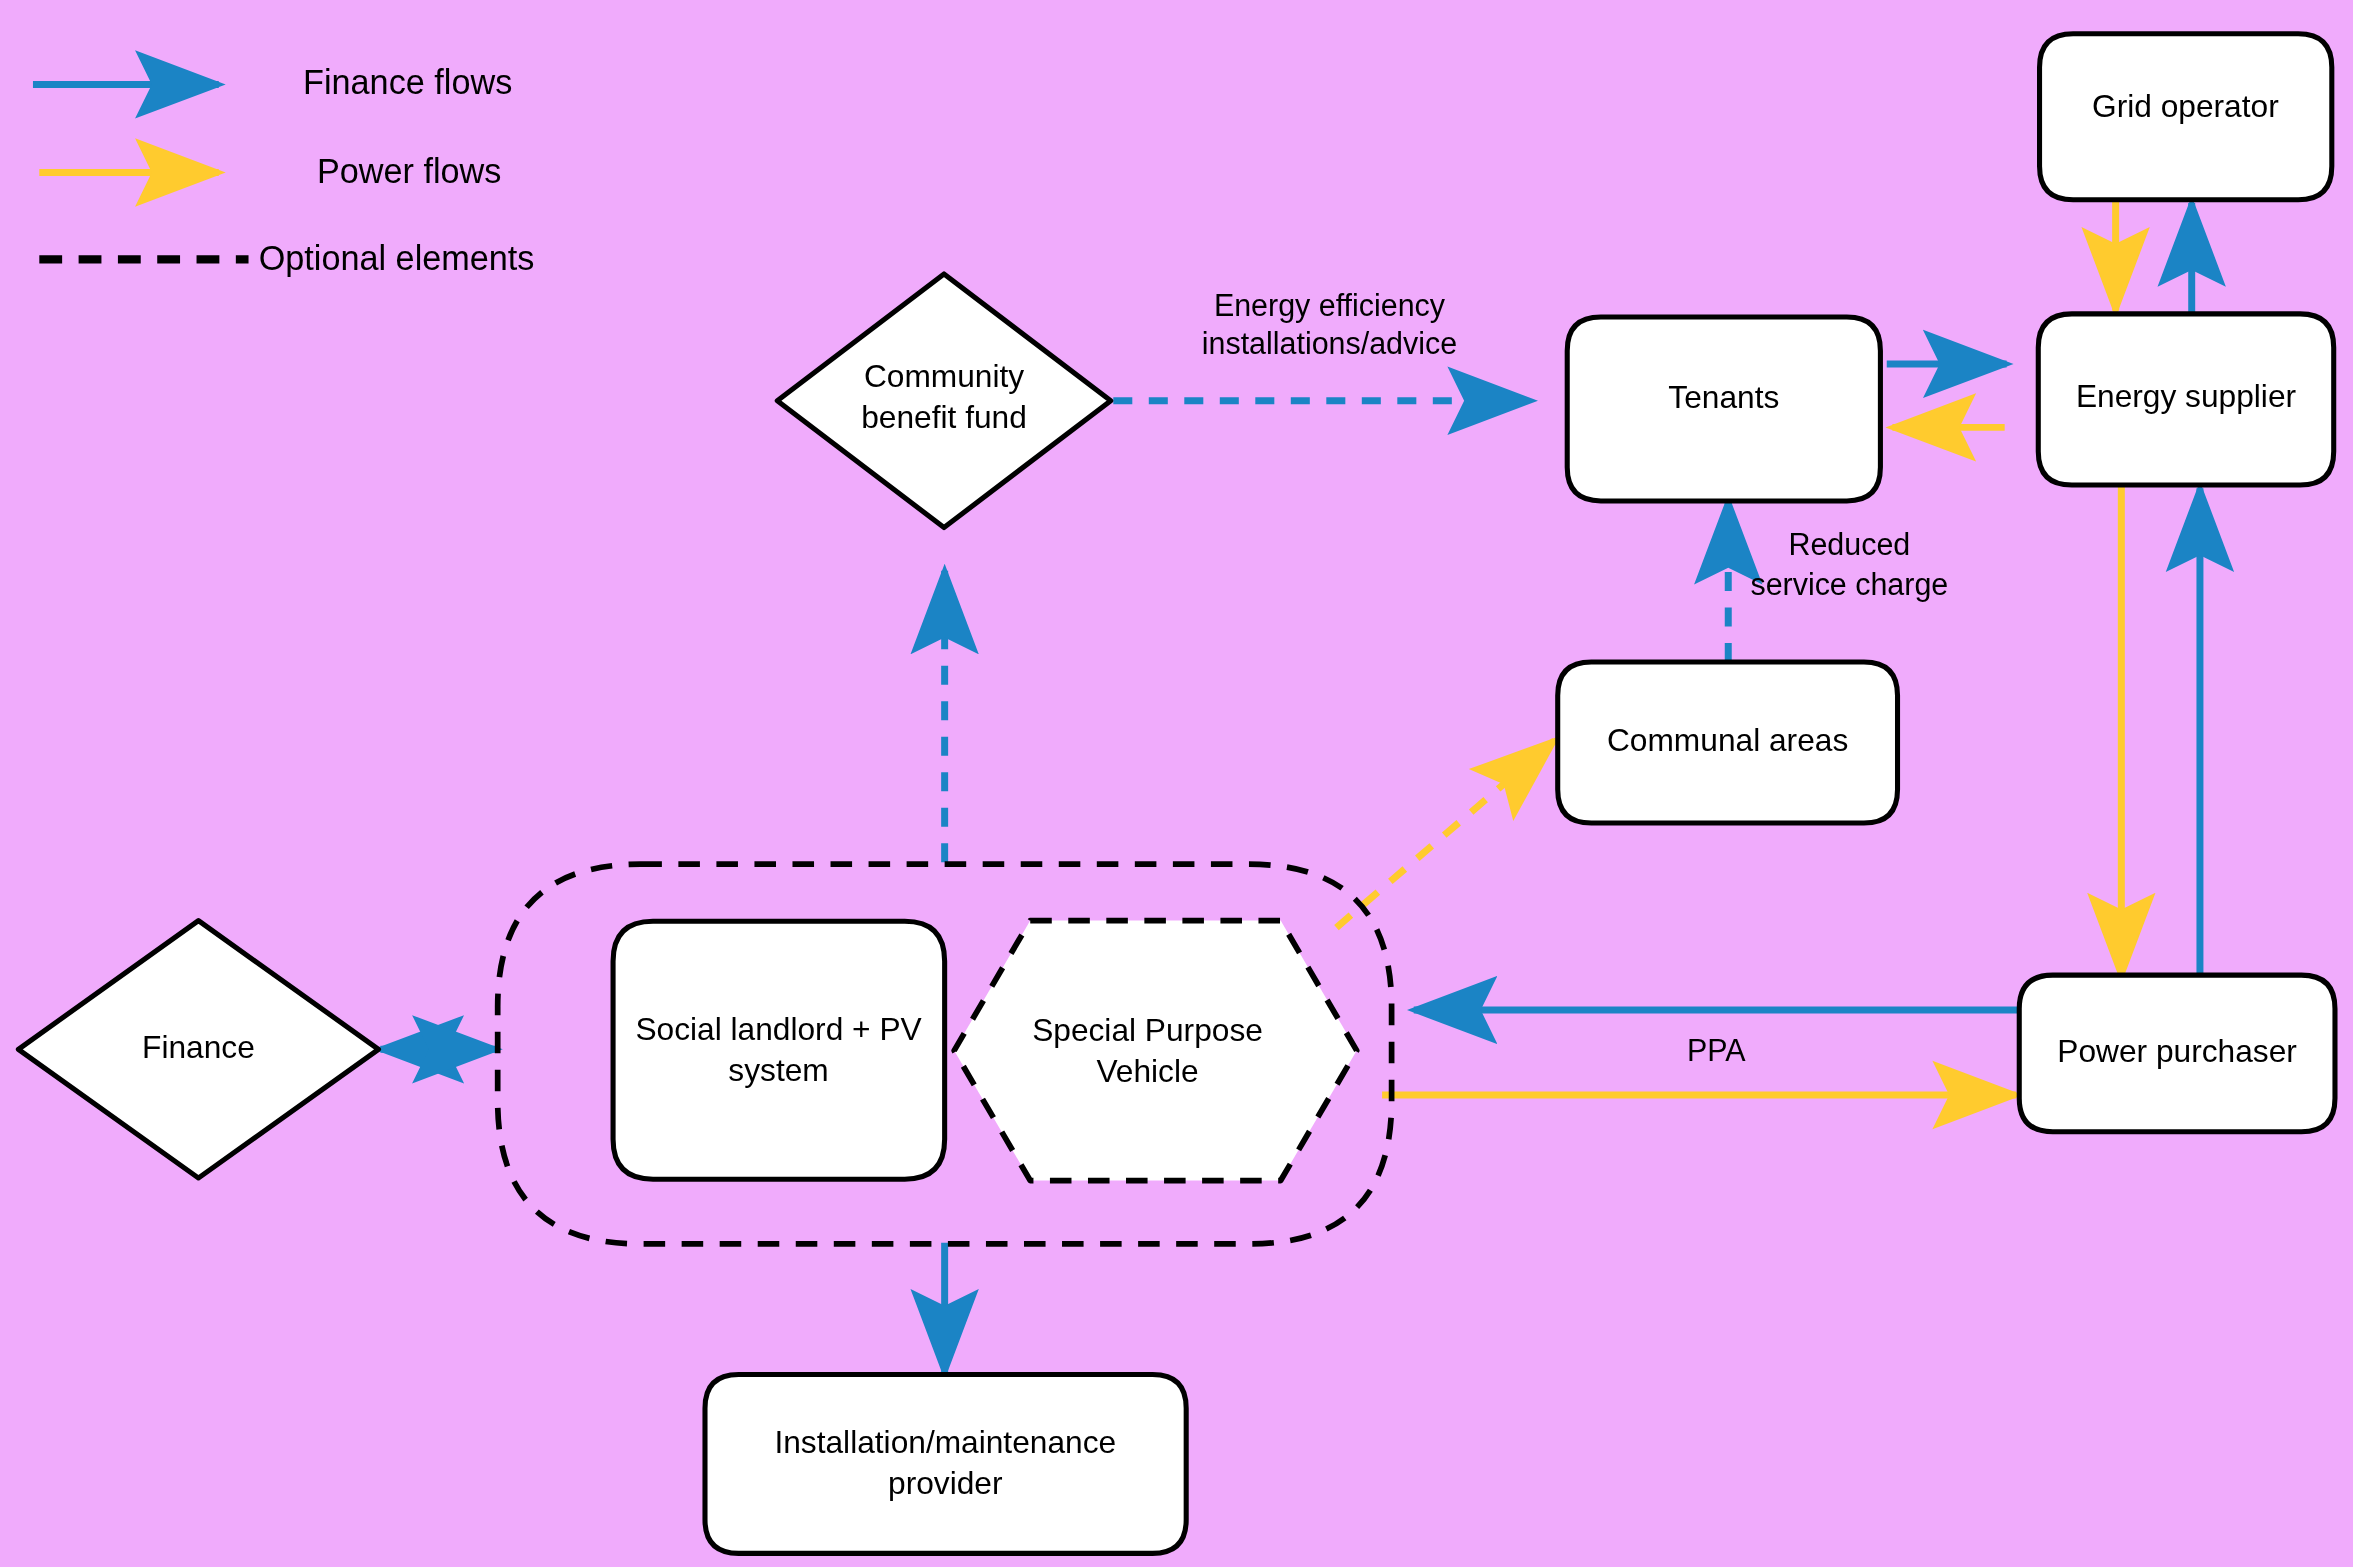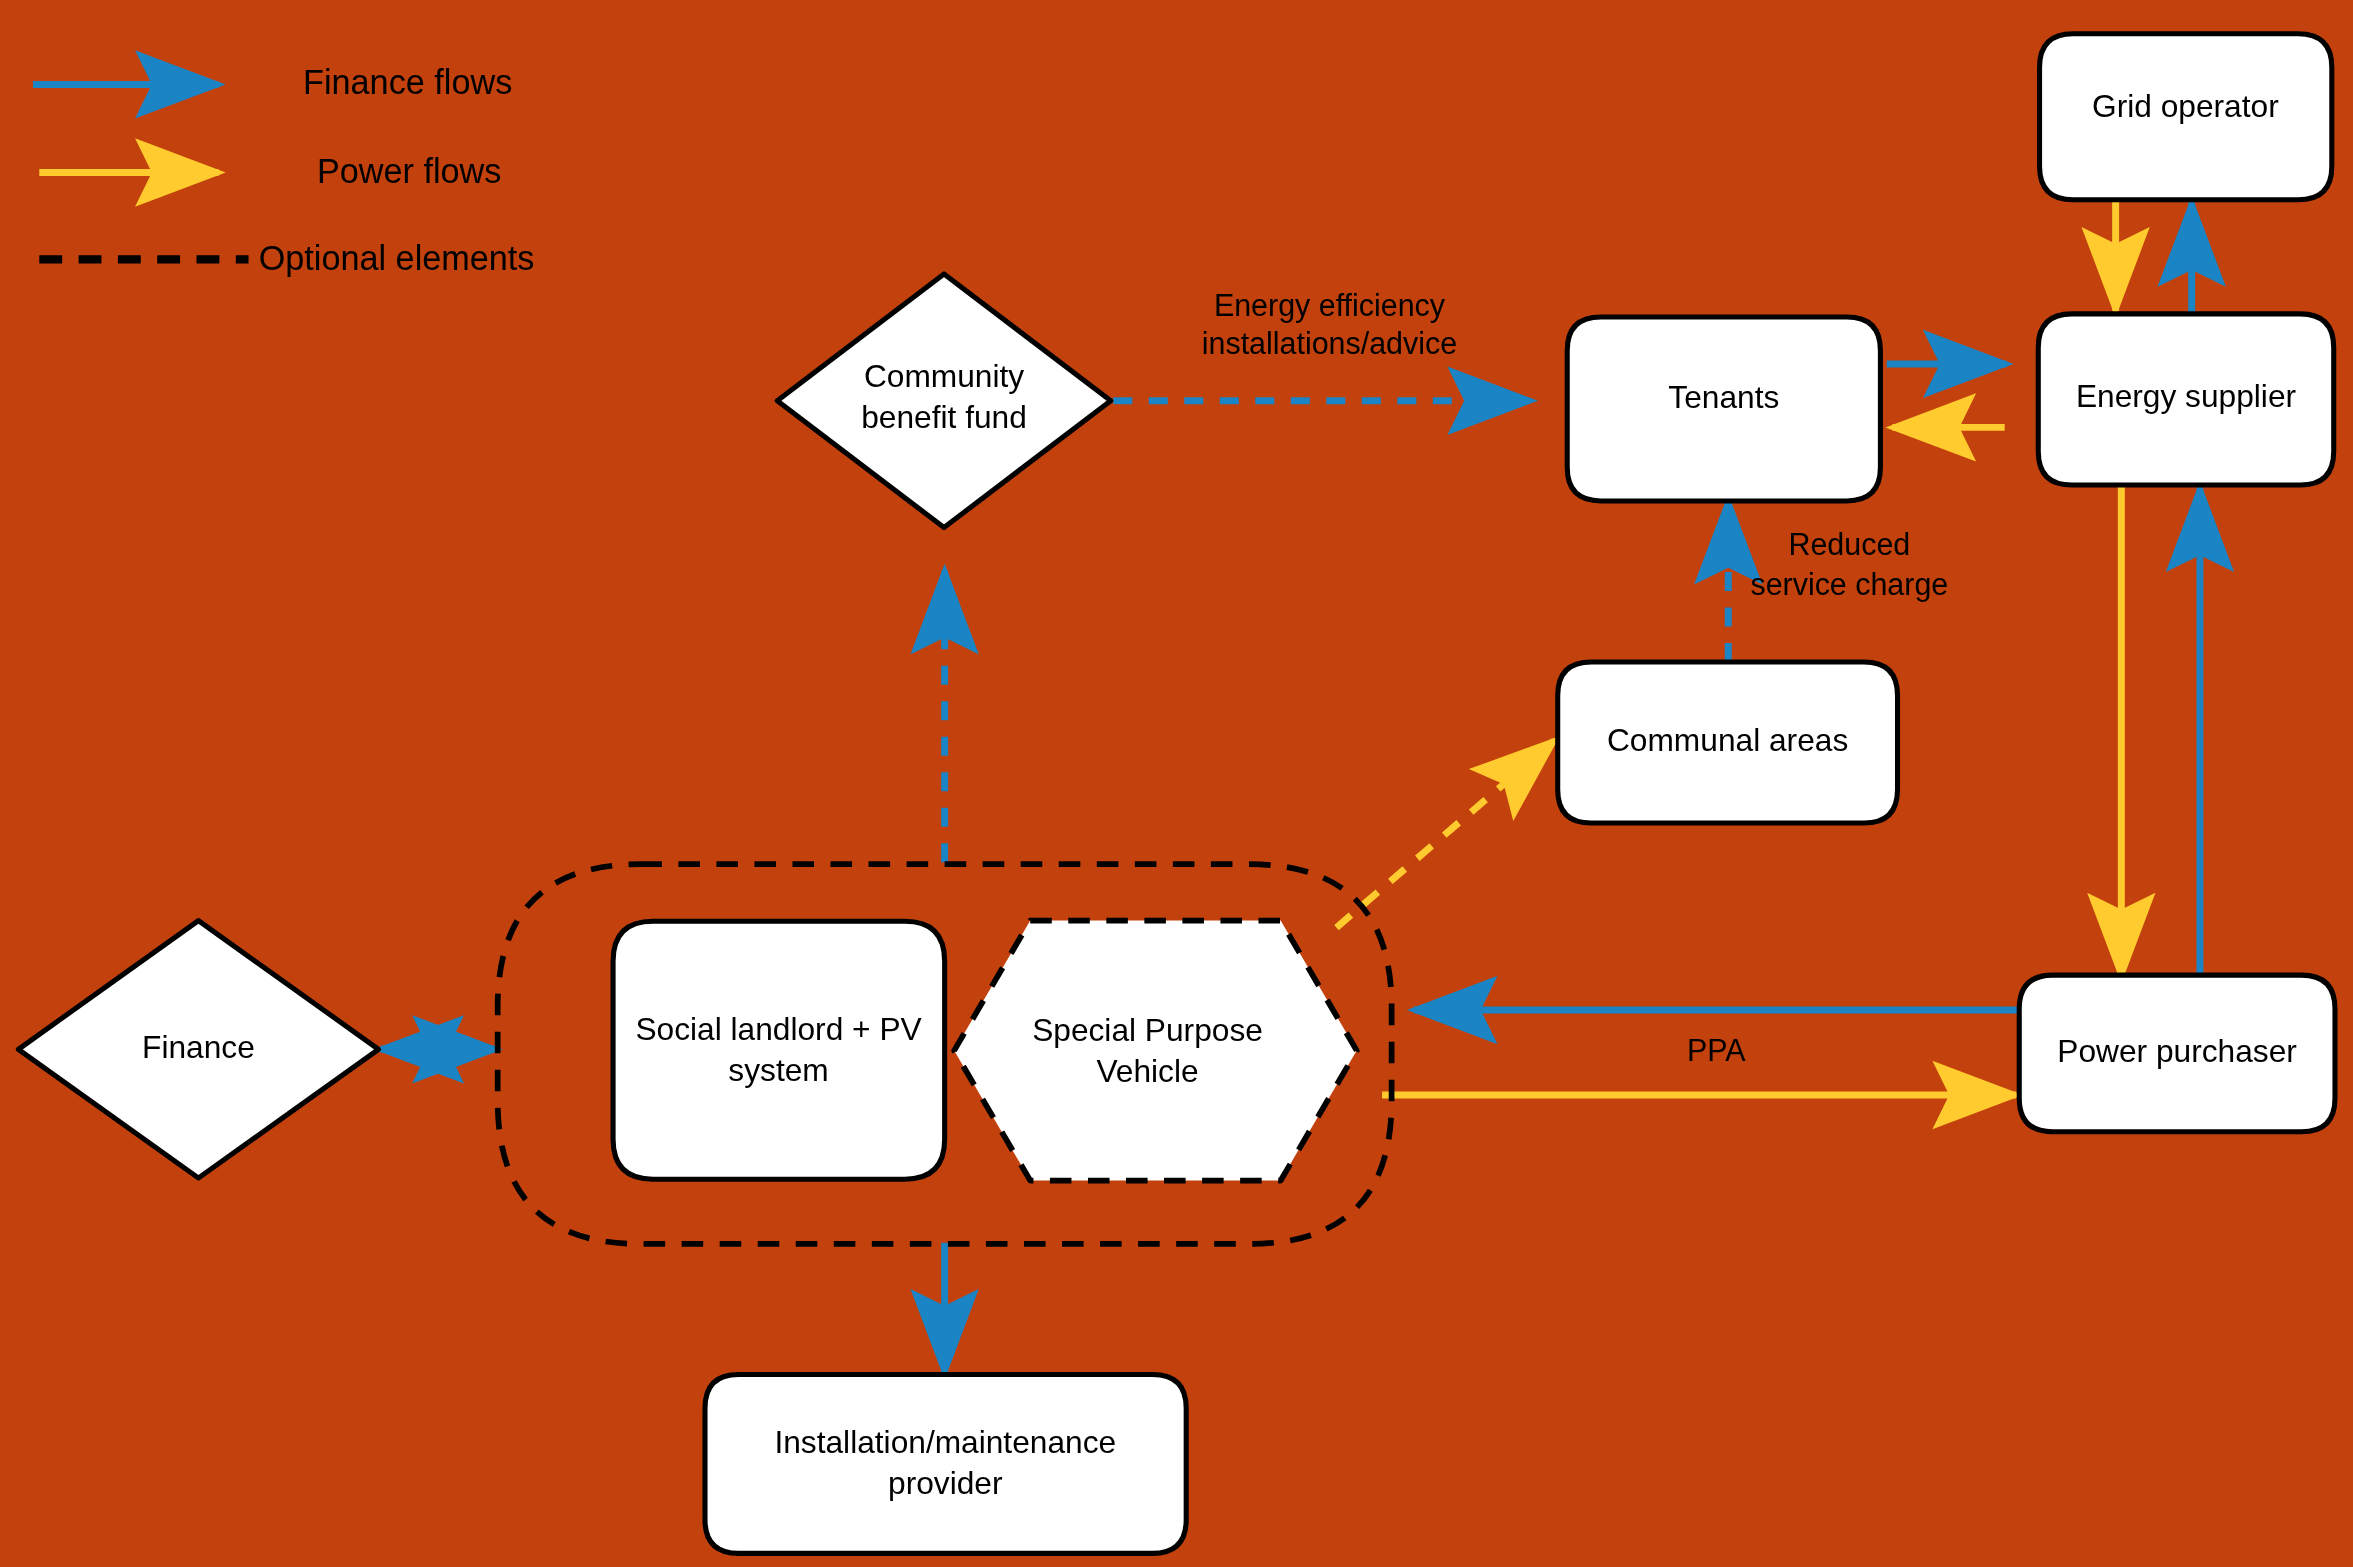--- a/index.html
+++ b/index.html
@@ -7,21 +7,21 @@
     padding: 0;
     background: #ffffff;
   }
   body {
     font-family: "Liberation Sans", sans-serif;
   }
   #diagram-root {
     position: relative;
     width: 2354px;
     height: 1568px;
-    background: #c2410c;
+    background: #f0abfc;
     overflow: hidden;
   }
   svg#canvas {
     position: absolute;
     top: 0;
     left: 0;
     width: 2354px;
     height: 1568px;
     display: block;
   }

